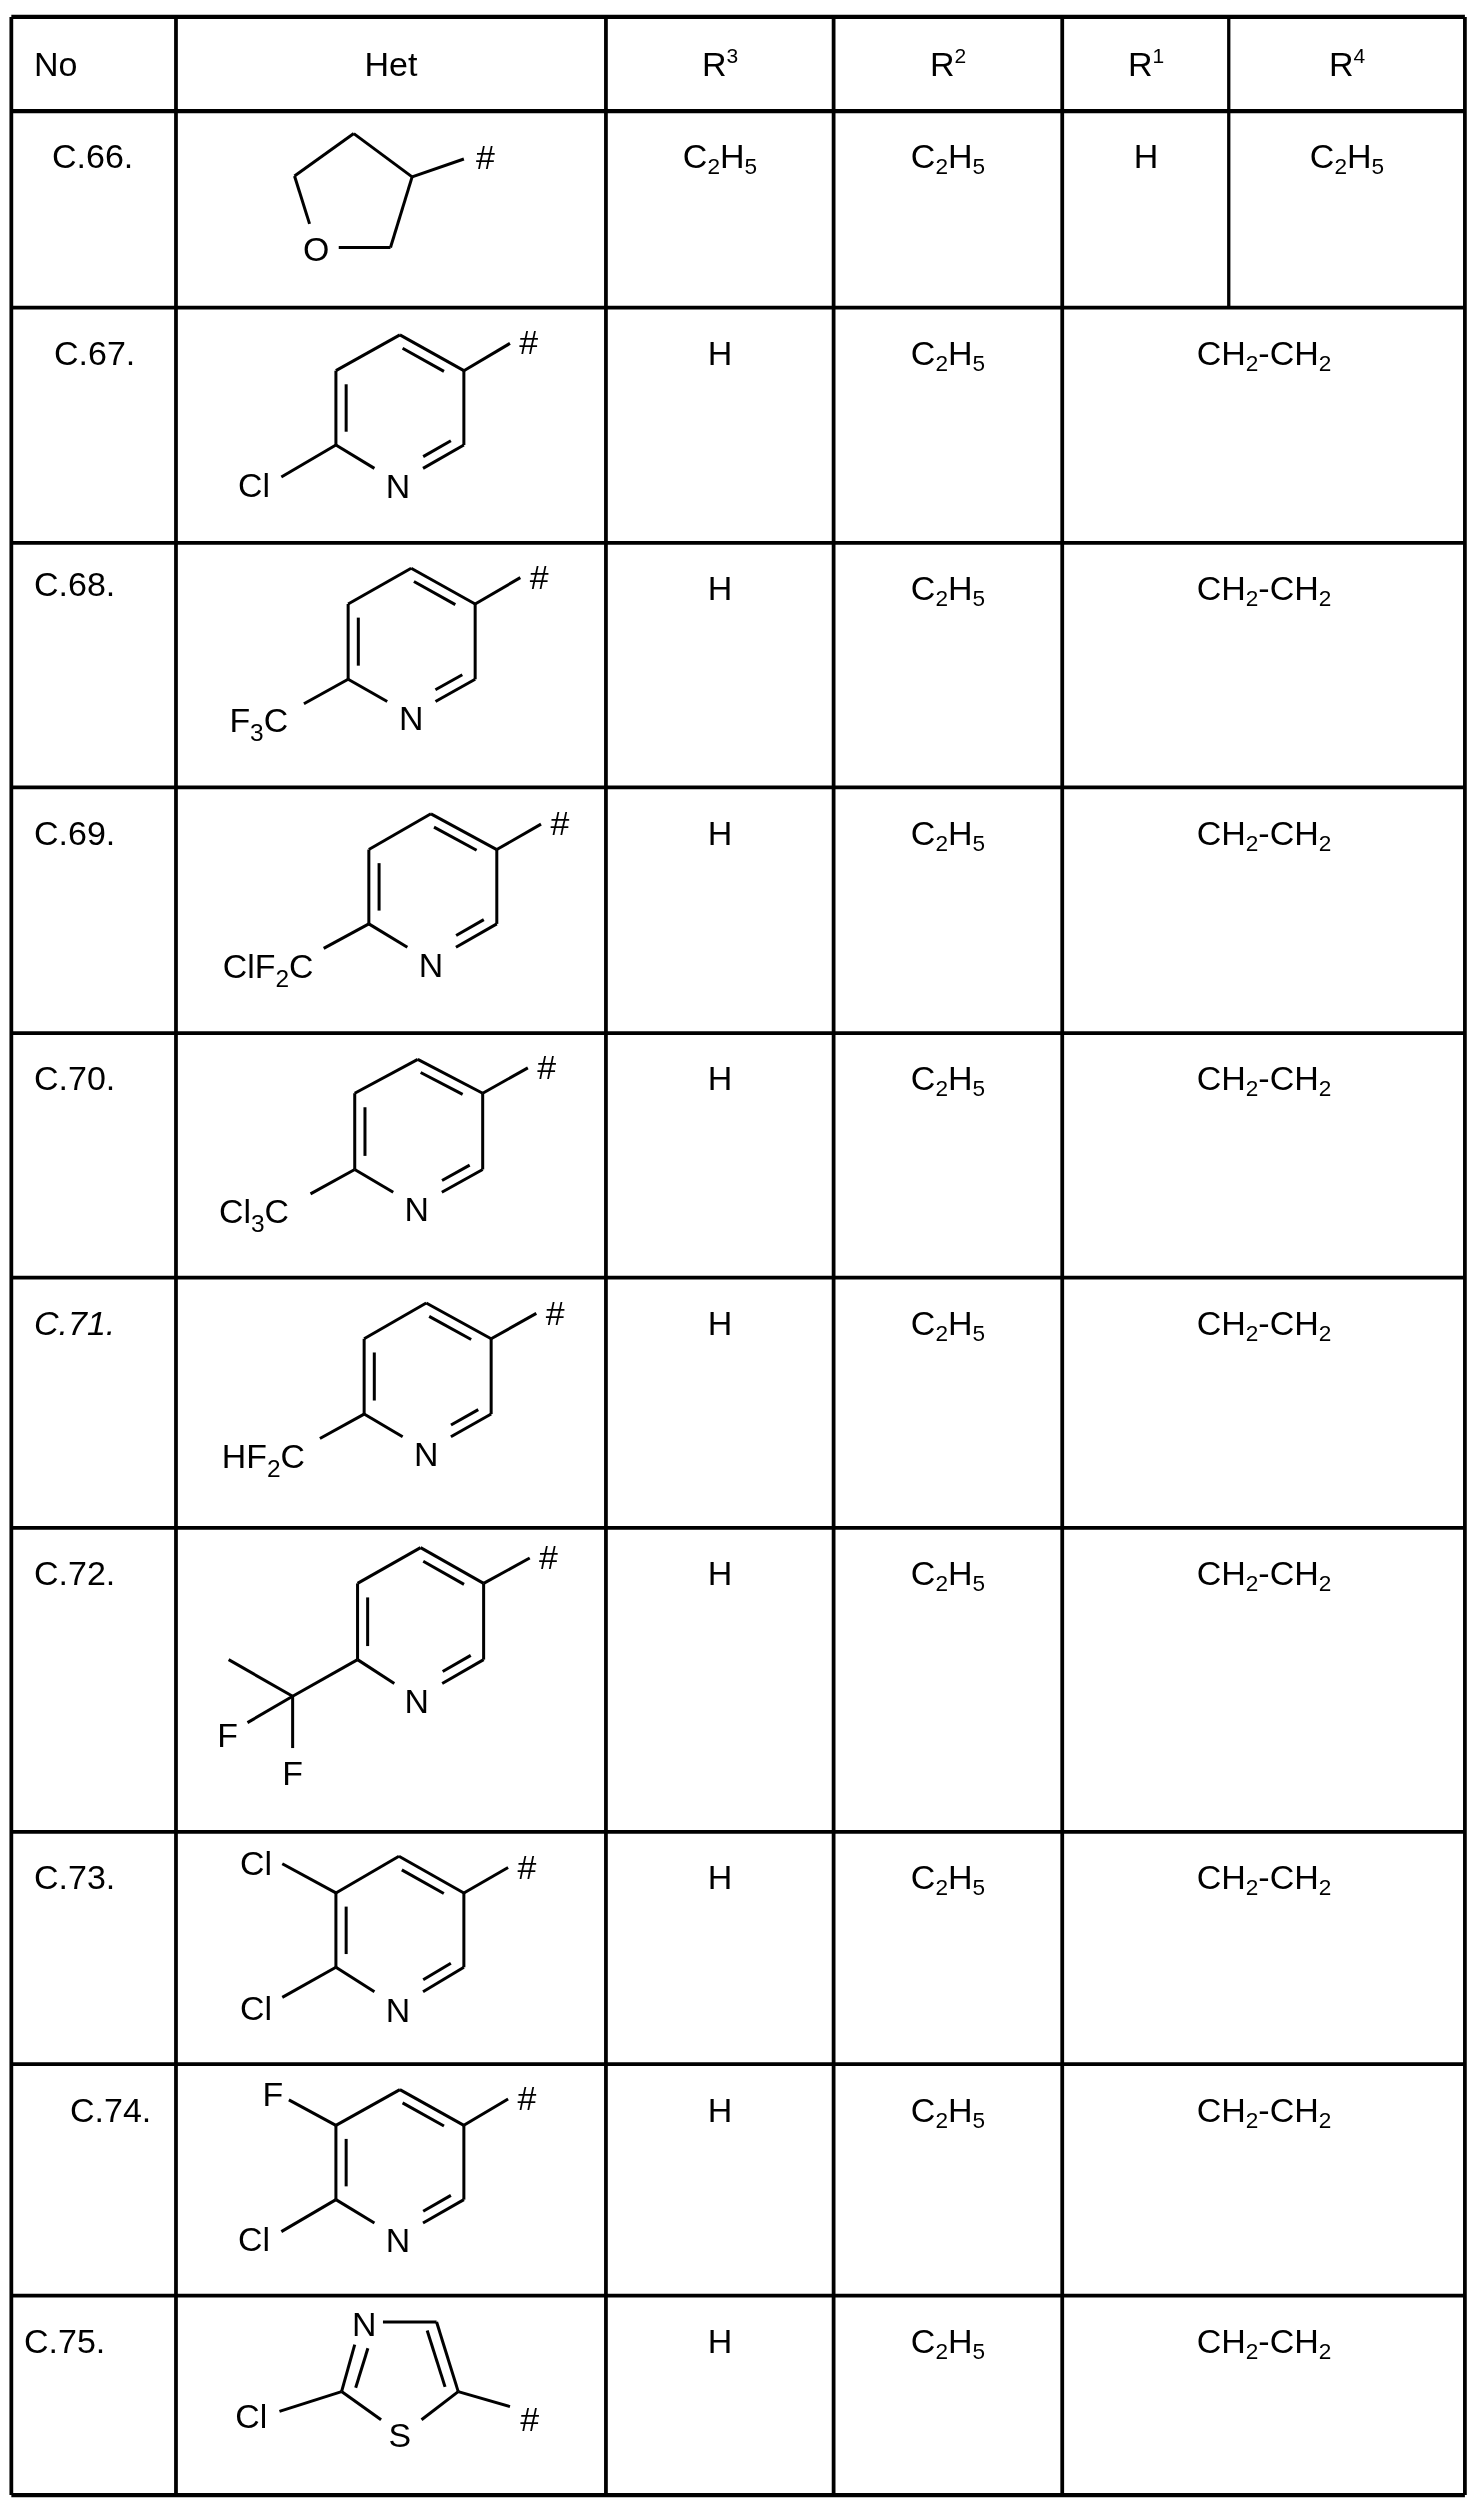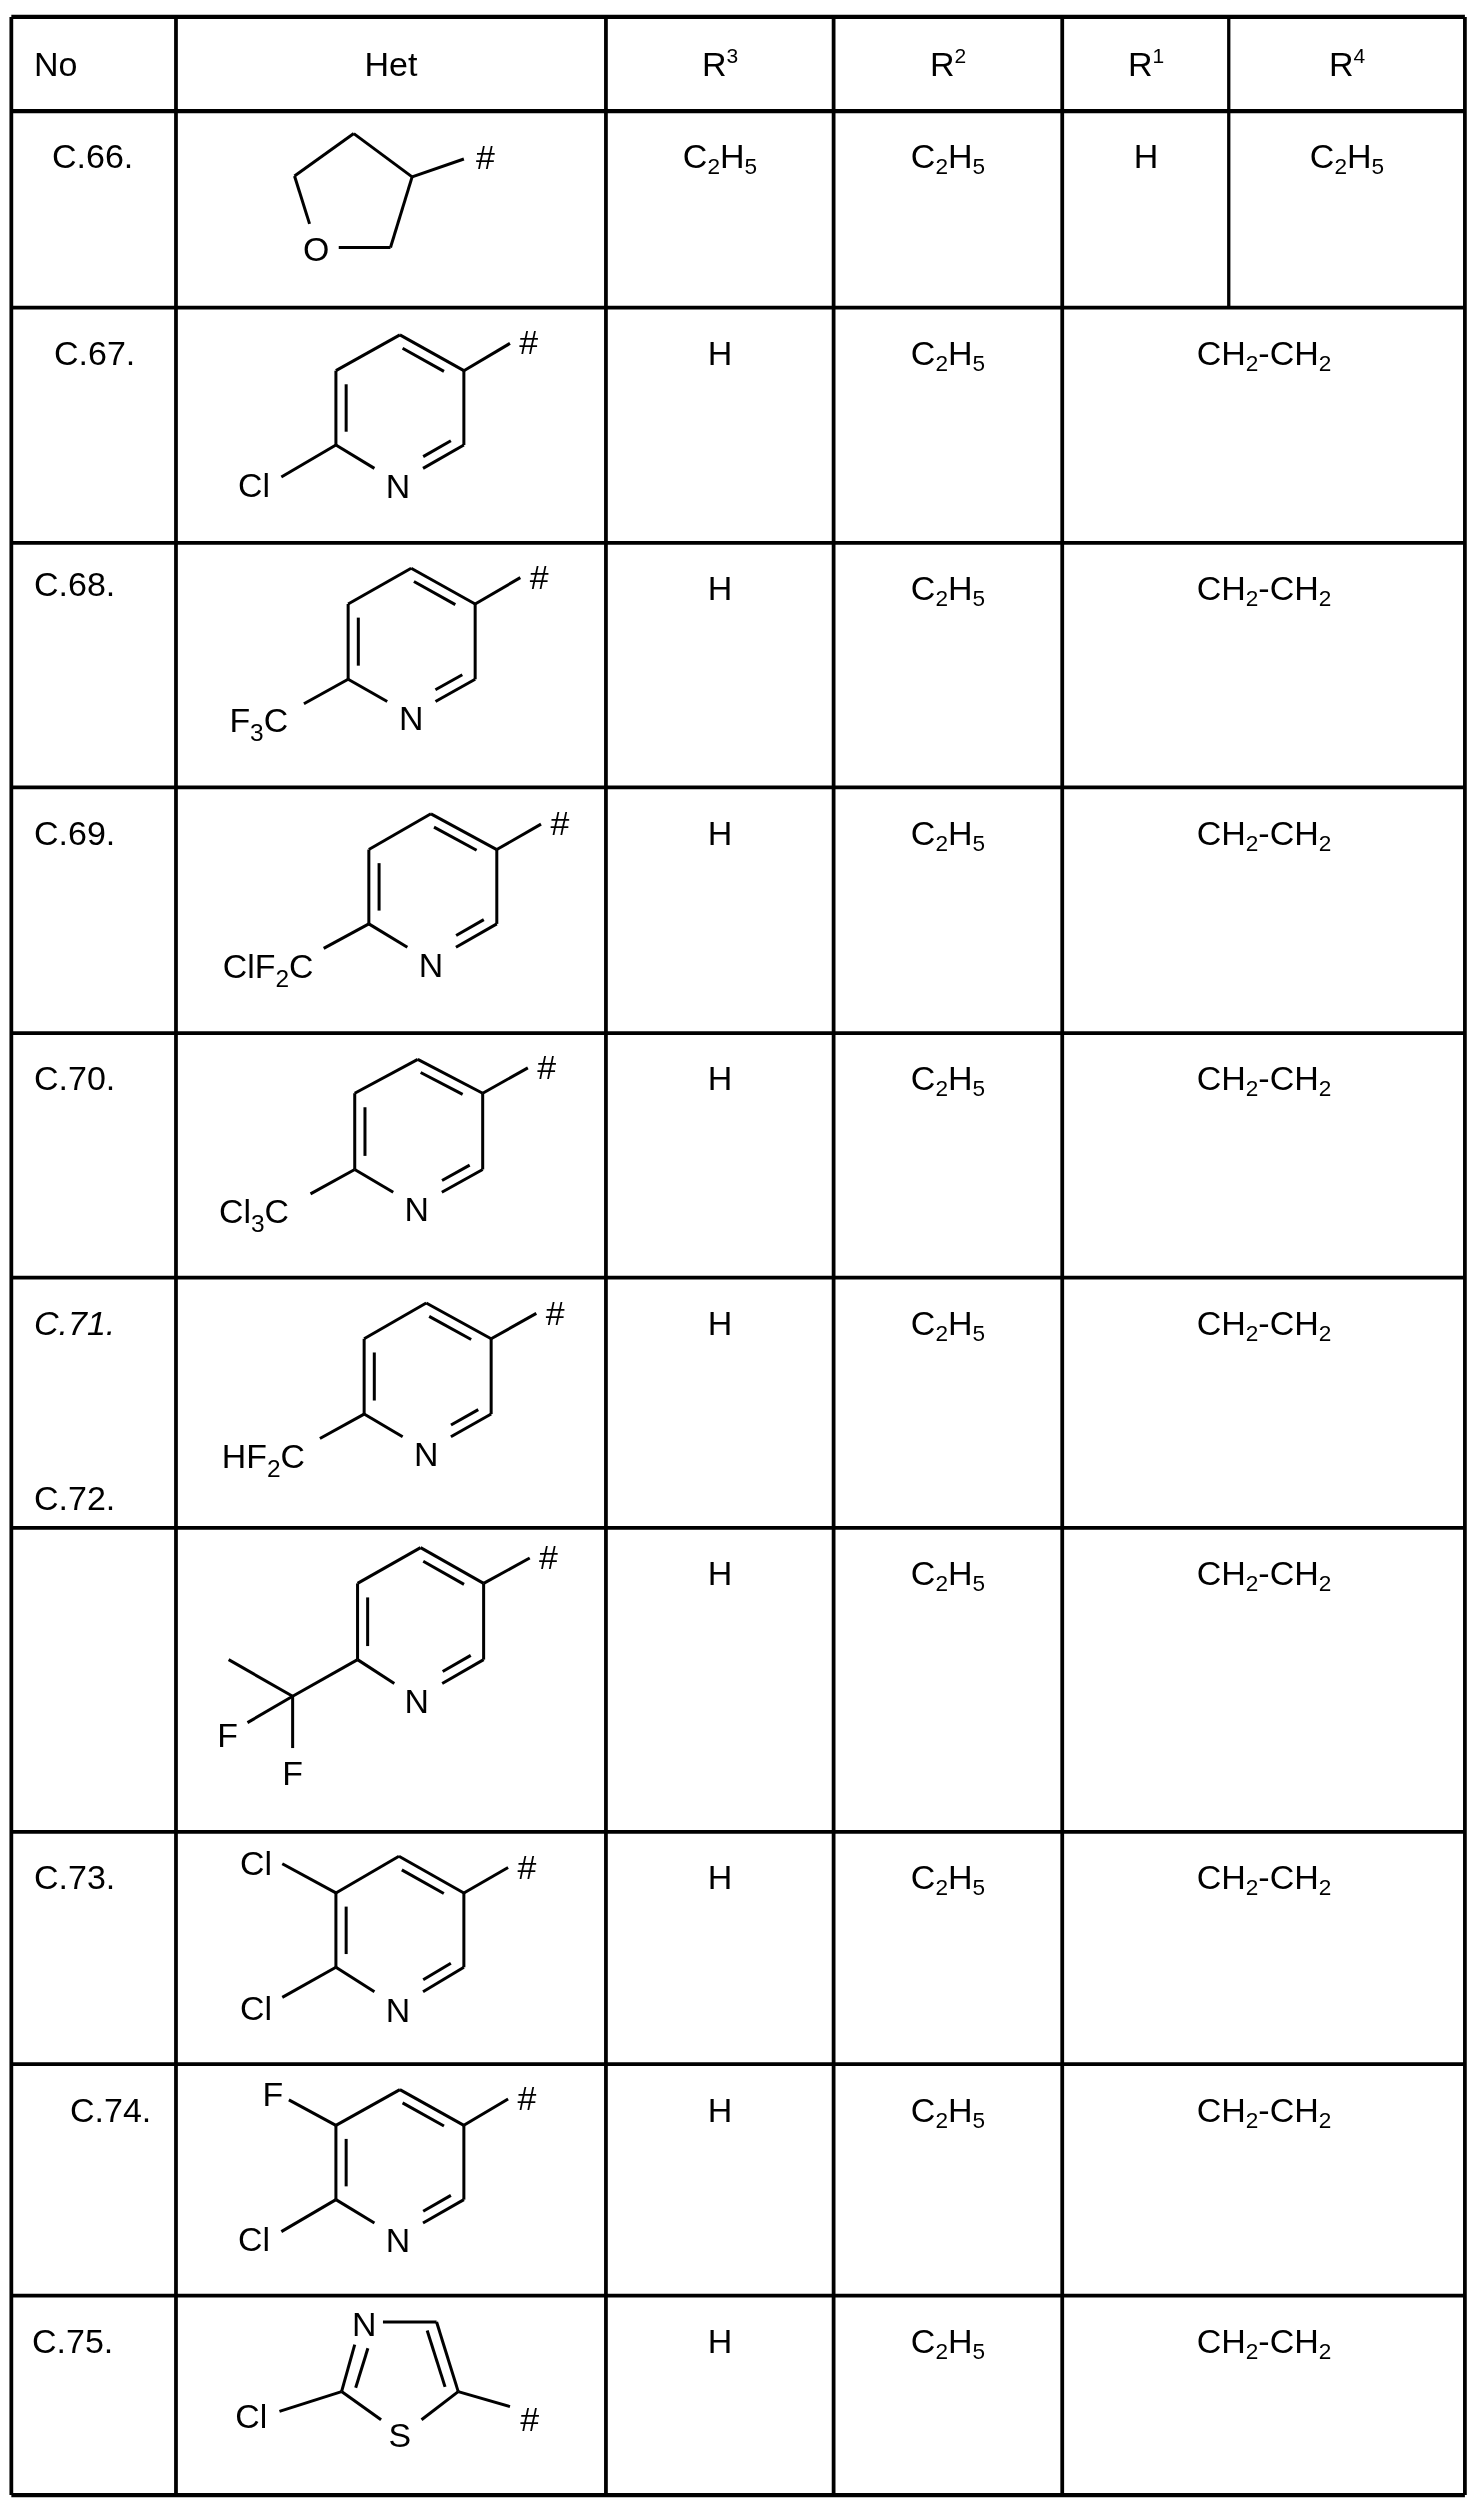--- a/index.html
+++ b/index.html
@@ -208,30 +208,30 @@
     <div class="cell center" style="left: 948px; top: 816px;">C<sub>2</sub>H<sub>5</sub></div>
     <div class="cell center" style="left: 1264px; top: 816px;">CH<sub>2</sub>-CH<sub>2</sub></div>
     <div class="cell" style="left: 34px; top: 1061px;">C.70.</div>
     <div class="cell center" style="left: 720px; top: 1061px;">H</div>
     <div class="cell center" style="left: 948px; top: 1061px;">C<sub>2</sub>H<sub>5</sub></div>
     <div class="cell center" style="left: 1264px; top: 1061px;">CH<sub>2</sub>-CH<sub>2</sub></div>
     <div class="cell" style="left: 34px; top: 1306px; font-style: italic;">C.71.</div>
     <div class="cell center" style="left: 720px; top: 1306px;">H</div>
     <div class="cell center" style="left: 948px; top: 1306px;">C<sub>2</sub>H<sub>5</sub></div>
     <div class="cell center" style="left: 1264px; top: 1306px;">CH<sub>2</sub>-CH<sub>2</sub></div>
-    <div class="cell" style="left: 34px; top: 1481px;">C.72.</div>
+    <div class="cell" style="left: 34px; top: 1556px;">C.72.</div>
     <div class="cell center" style="left: 720px; top: 1556px;">H</div>
     <div class="cell center" style="left: 948px; top: 1556px;">C<sub>2</sub>H<sub>5</sub></div>
     <div class="cell center" style="left: 1264px; top: 1556px;">CH<sub>2</sub>-CH<sub>2</sub></div>
     <div class="cell" style="left: 34px; top: 1860px;">C.73.</div>
     <div class="cell center" style="left: 720px; top: 1860px;">H</div>
     <div class="cell center" style="left: 948px; top: 1860px;">C<sub>2</sub>H<sub>5</sub></div>
     <div class="cell center" style="left: 1264px; top: 1860px;">CH<sub>2</sub>-CH<sub>2</sub></div>
     <div class="cell" style="left: 34px; top: 2093px; margin-left: 36px;">C.74.</div>
     <div class="cell center" style="left: 720px; top: 2093px;">H</div>
     <div class="cell center" style="left: 948px; top: 2093px;">C<sub>2</sub>H<sub>5</sub></div>
     <div class="cell center" style="left: 1264px; top: 2093px;">CH<sub>2</sub>-CH<sub>2</sub></div>
-    <div class="cell" style="left: 32px; top: 2324px;">C.75.</div>
+    <div class="cell" style="left: 24px; top: 2324px;">C.75.</div>
     <div class="cell center" style="left: 720px; top: 2324px;">H</div>
     <div class="cell center" style="left: 948px; top: 2324px;">C<sub>2</sub>H<sub>5</sub></div>
     <div class="cell center" style="left: 1264px; top: 2324px;">CH<sub>2</sub>-CH<sub>2</sub></div>
   </div>
 
 
 </body></html>

